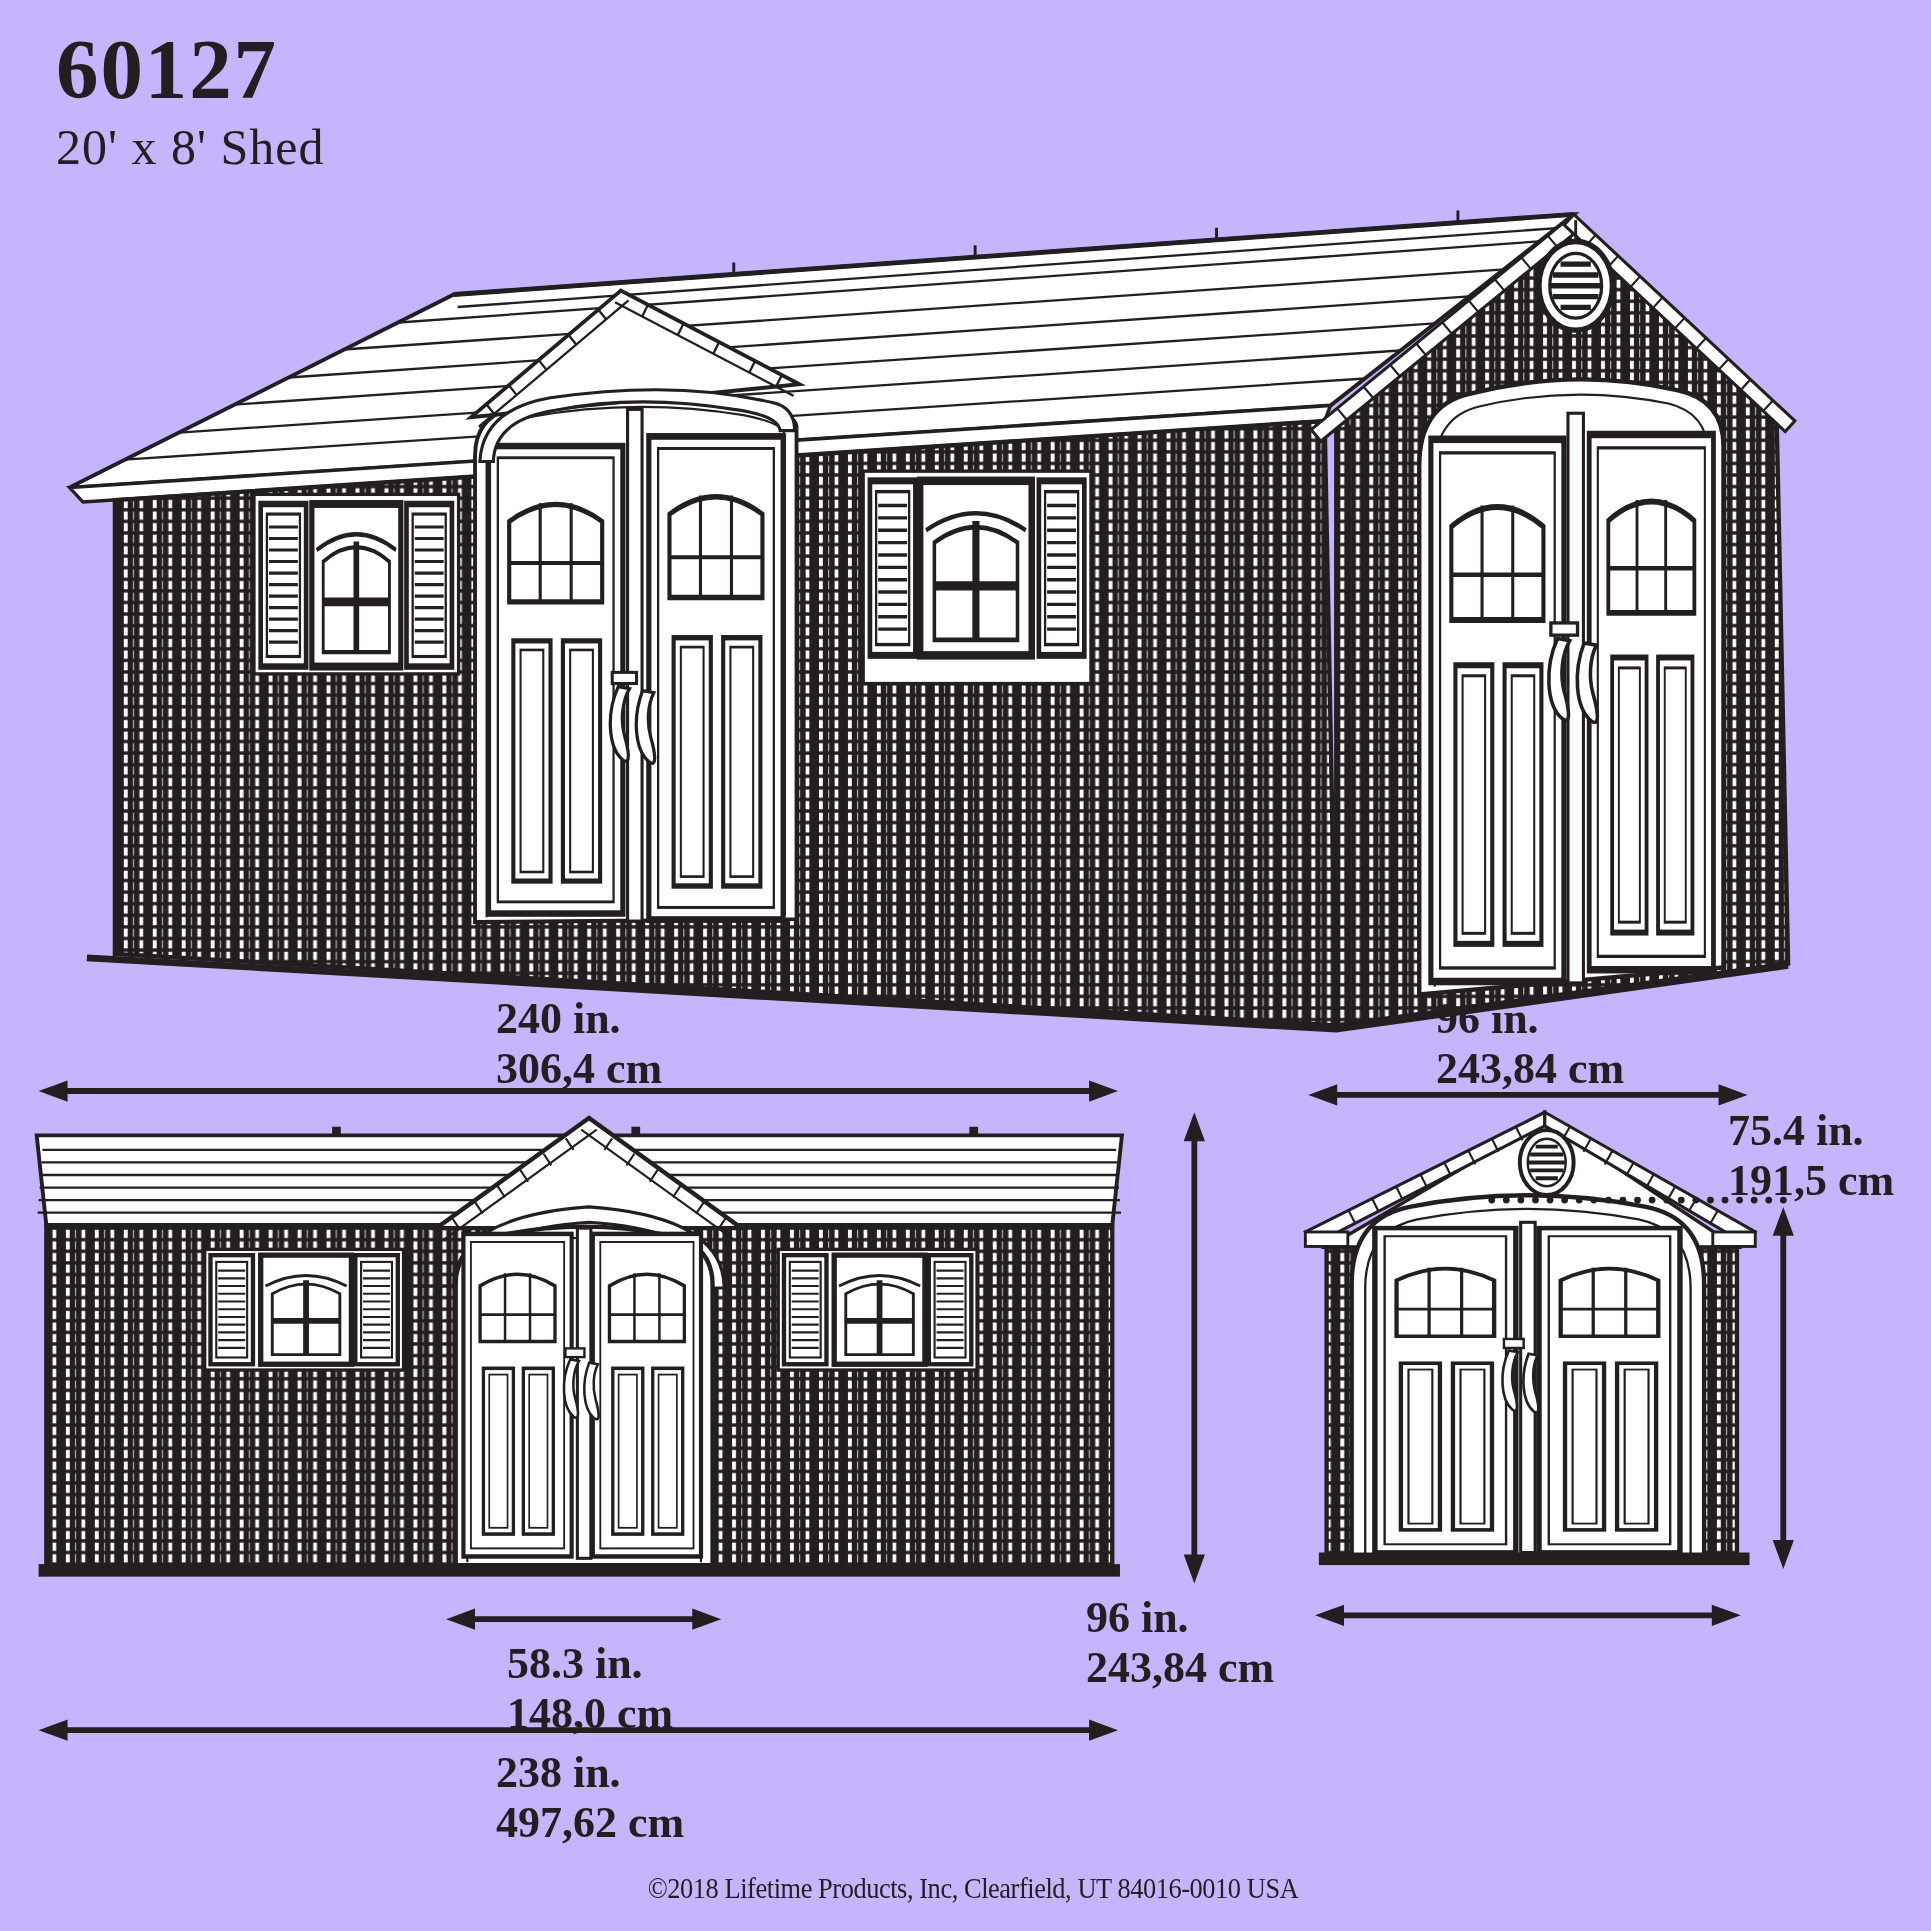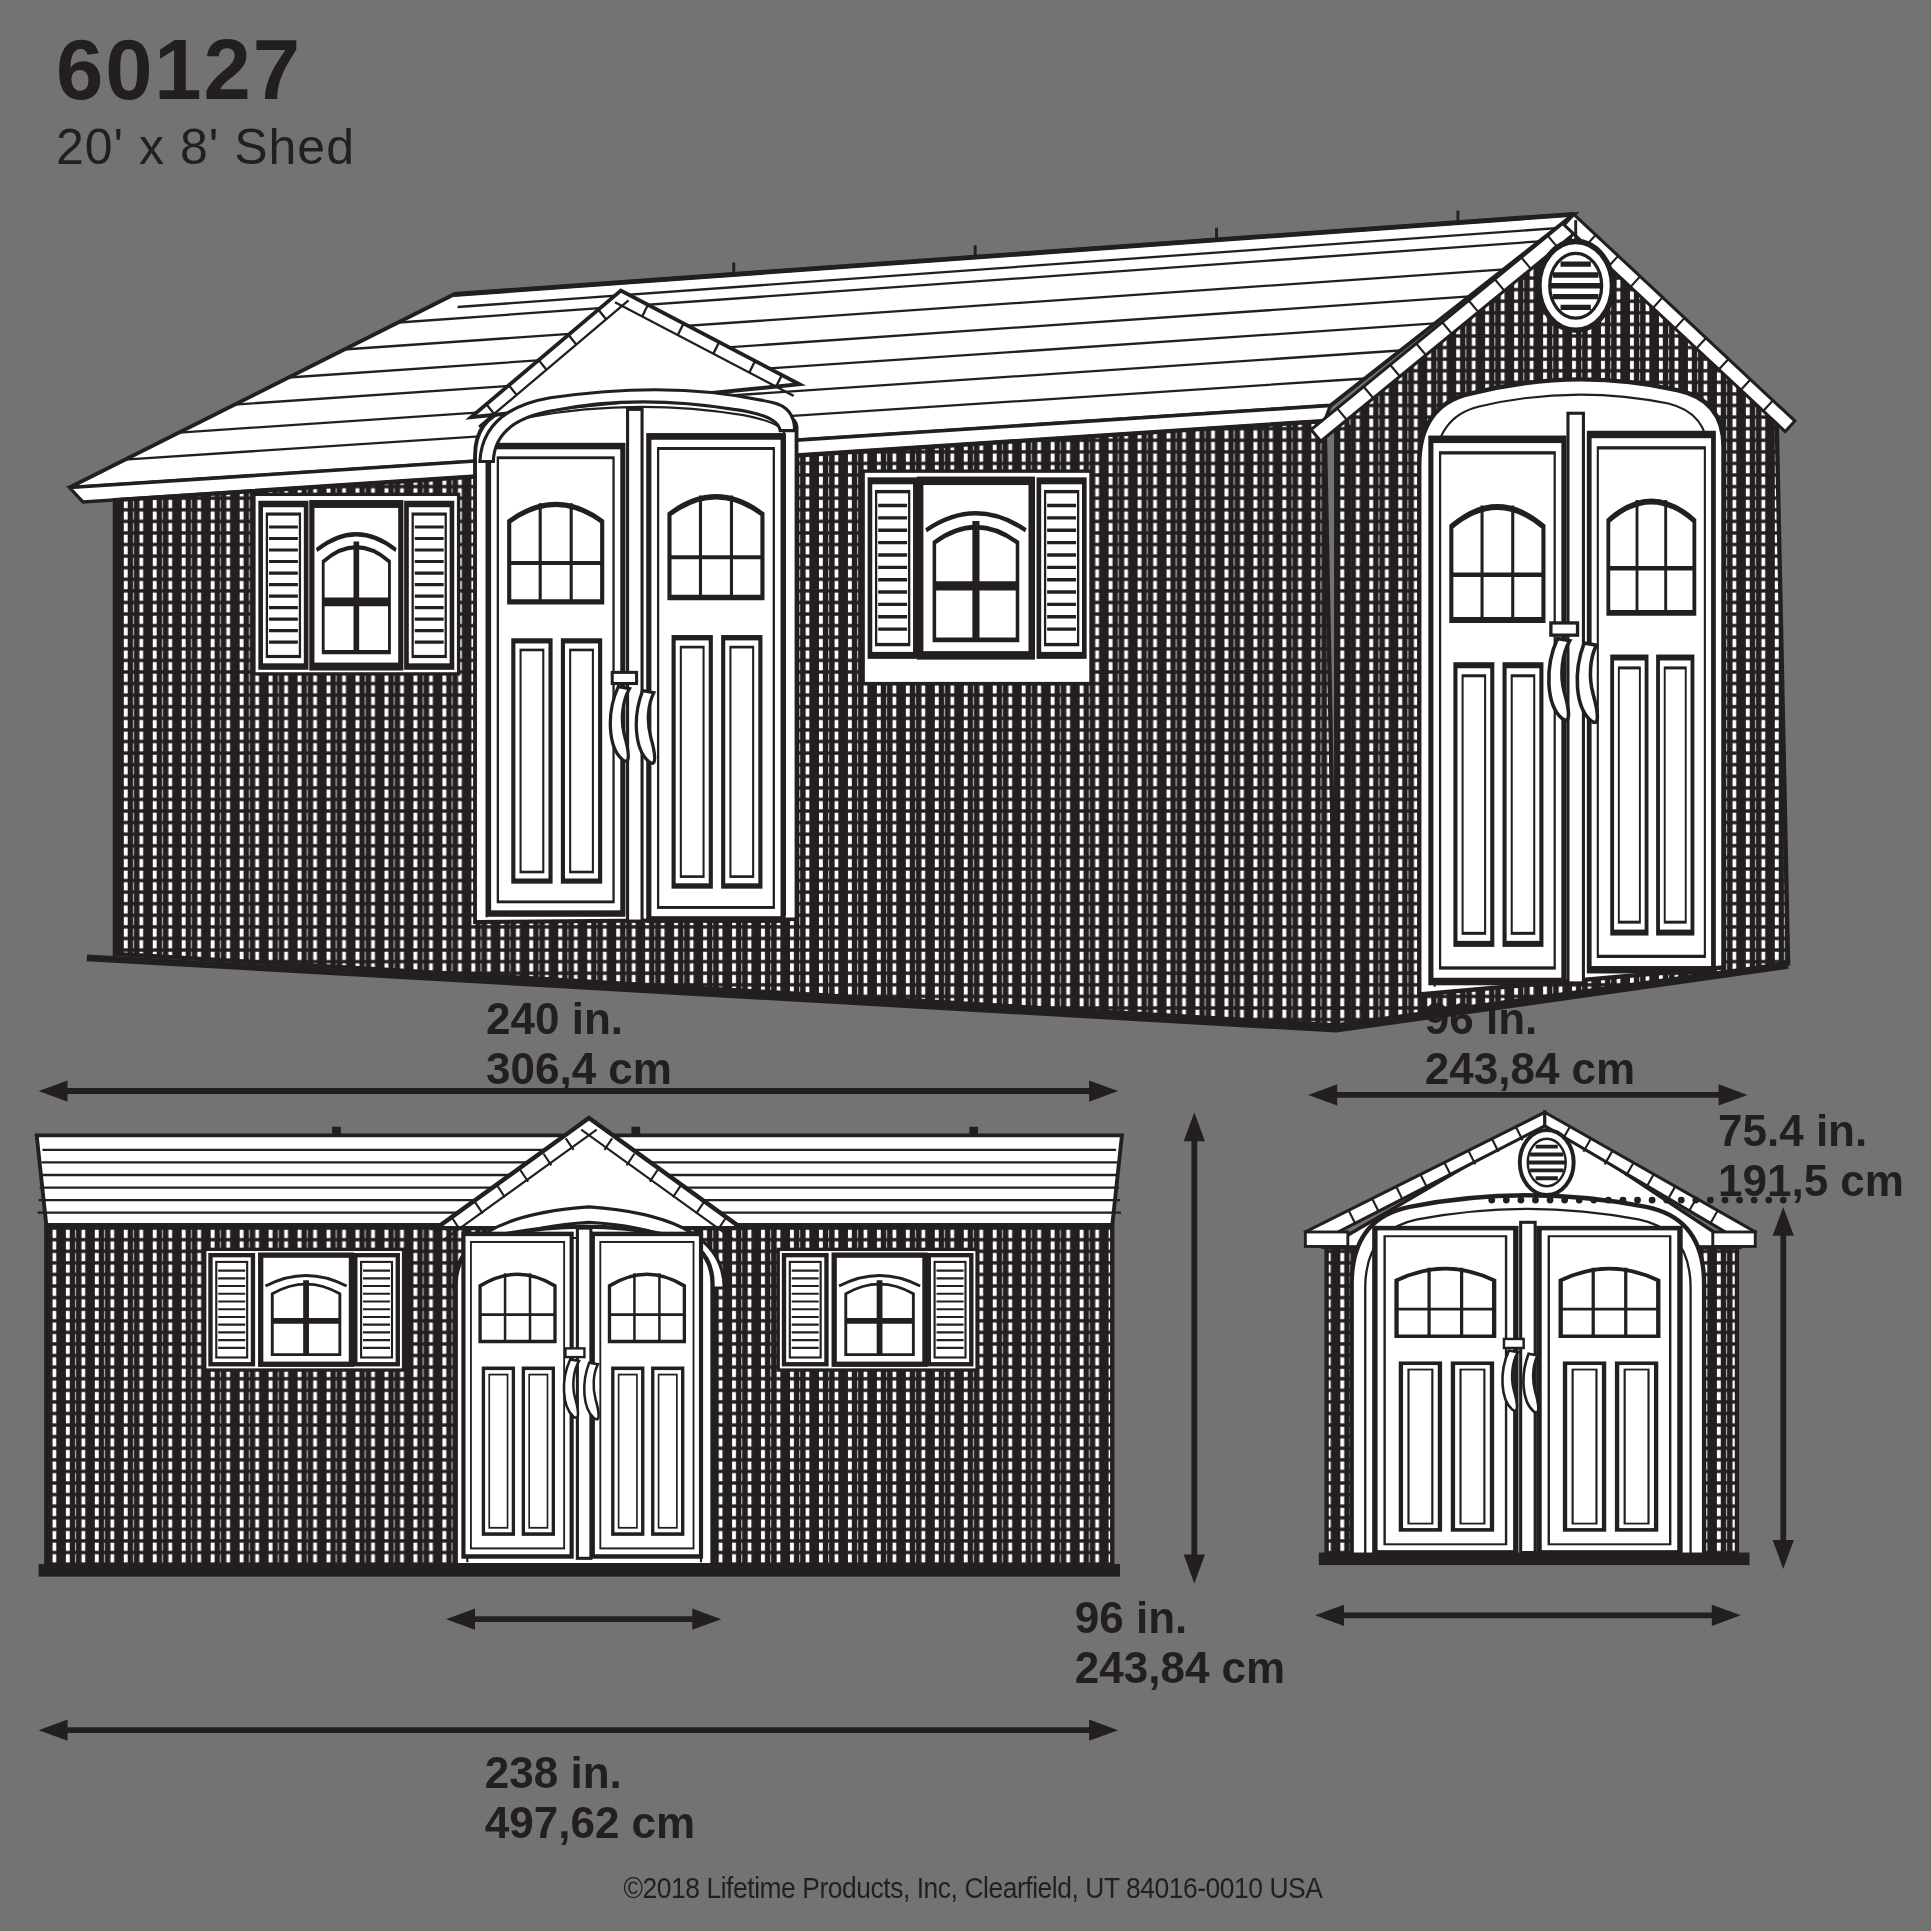--- a/index.html
+++ b/index.html
@@ -1,17 +1,17 @@
 <!DOCTYPE html>
 <html><head>
 <meta charset="utf-8">
 <style>
   html,body{margin:0;padding:0;background:#fff;}
-  .page{position:relative;width:1931px;height:1931px;background:#737373;overflow:hidden;
-        font-family:Liberation Sans, sans-serif;color:#231f20;}
+  .page{position:relative;width:1931px;height:1931px;background:#c4b5fd;overflow:hidden;
+        font-family:Liberation Serif, serif;color:#231f20;}
   .title-block{position:absolute;left:56px;top:27px;line-height:1;}
   .title-model{font-size:85px;font-weight:bold;letter-spacing:1.9px;}
   .title-sub{font-size:50px;font-weight:normal;margin-top:9.7px;letter-spacing:1px;}
   .art{position:absolute;left:0;top:0;}
   .dim{position:absolute;text-align:left;font-size:44px;font-weight:bold;
        line-height:50px;transform:translateX(-50%);white-space:nowrap;}
   .copyright{position:absolute;left:973px;top:1871px;transform:translateX(-50%) scaleX(.88);
        font-size:30px;font-weight:normal;white-space:nowrap;letter-spacing:-0.5px;}
 </style>
 </head>
@@ -249,20 +249,24 @@
   <div class="dim" style="left:1811px;top:1106px;">
     <div>75.4 in.</div>
     <div>191,5 cm</div>
   </div>
 
   <div class="dim" style="left:1180px;top:1593px;">
     <div>96 in.</div>
     <div>243,84 cm</div>
   </div>
 
+  <div class="dim" style="left:590px;top:1639px;">
+    <div>58.3 in.</div>
+    <div>148,0 cm</div>
+  </div>
 
 
   <div class="dim" style="left:590px;top:1748px;">
     <div>238 in.</div>
     <div>497,62 cm</div>
   </div>
 
   <div class="copyright">©2018 Lifetime Products, Inc, Clearfield, UT 84016-0010 USA</div>
 </div>
 

